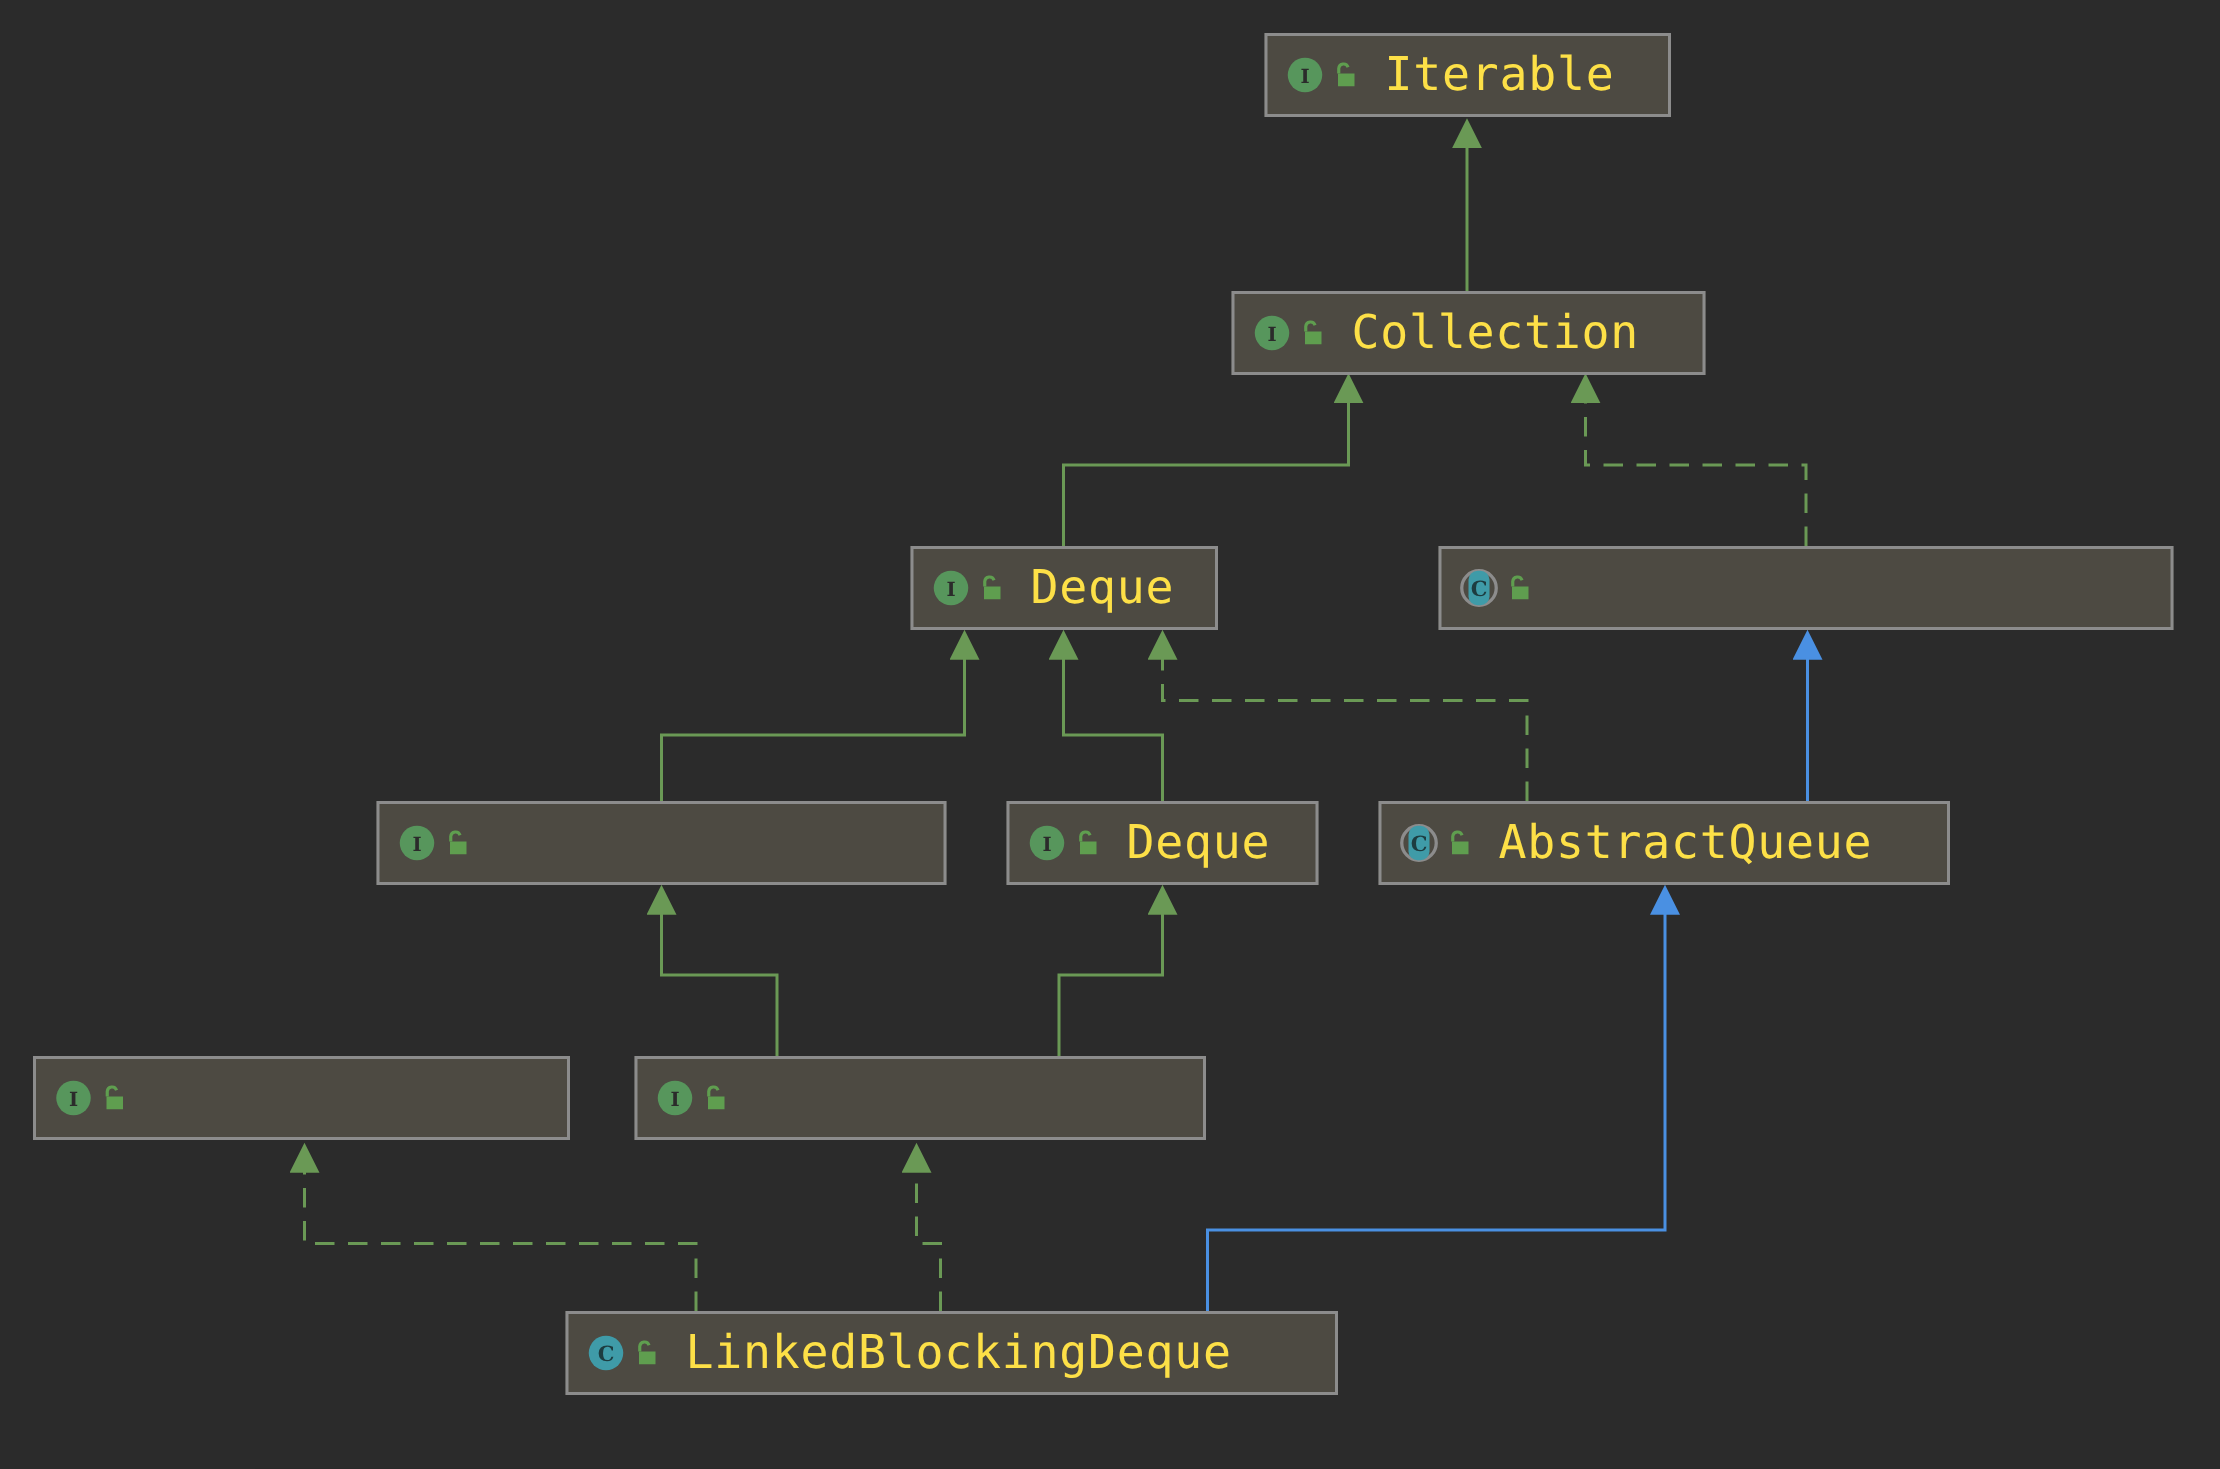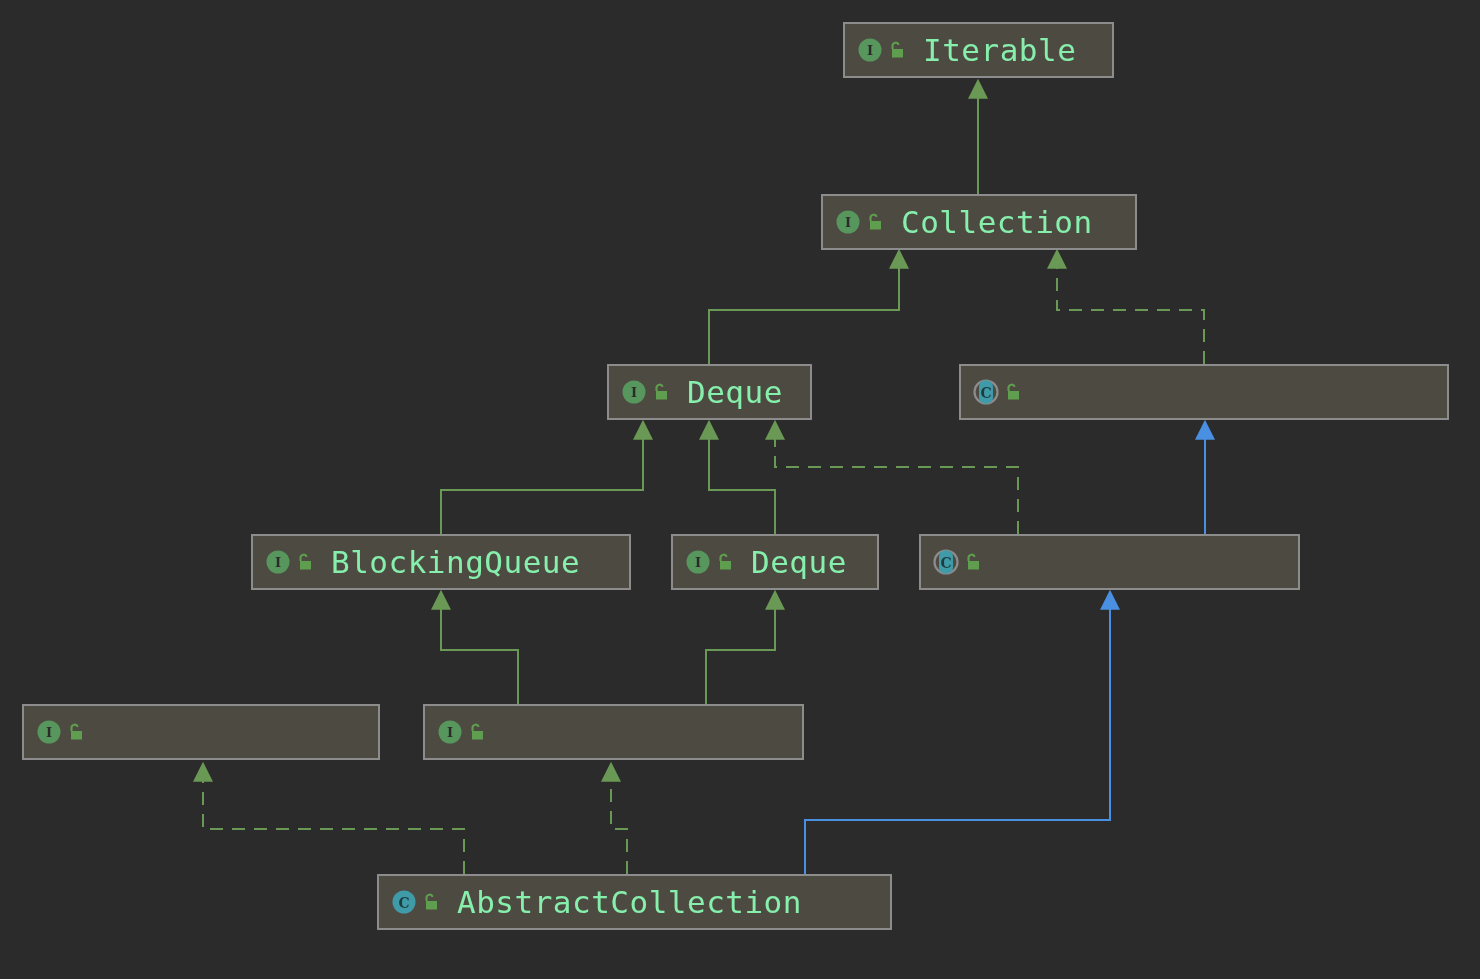--- a/index.html
+++ b/index.html
@@ -46,21 +46,21 @@
     display: block;
   }
   .node .lock-icon {
     width: 20px;
     height: 20px;
     flex: 0 0 auto;
     display: block;
     margin-left: 3px;
   }
   .node .node-label {
-    color: #86efac;
+    color: #fde047;
     font-size: 31px;
     letter-spacing: 0.5px;
     line-height: 1;
     white-space: nowrap;
     margin-left: 17px;
     font-family: "DejaVu Sans Mono", monospace;
   }
 </style>
 </head>
 <body>
@@ -169,21 +169,20 @@
               <text x="13" y="18" text-anchor="middle" font-family="DejaVu Serif, serif" font-size="13" font-weight="bold" fill="#2b2b2b">I</text>
             </svg>
           </span>
           <span style="display: flex;">
             <svg class="lock-icon" viewBox="0 0 20 20" xmlns="http://www.w3.org/2000/svg">
               <path d="M 6.5 9 L 6.5 5.6 a 3.2 3.2 0 0 1 6.2 -0.8" fill="none" stroke="#5f9e4f" stroke-width="2.1"></path>
               <rect x="6" y="9" width="11" height="8.5" fill="#5f9e4f"></rect>
             </svg>
           </span>
         </span>
-        <span class="node-label">BlockingQueue</span>
       </div>
       <div class="node" style="left: 671px; top: 534px; width: 208px;">
         <span class="icons">
           <span style="display: flex;">
             <svg class="stereo-icon" viewBox="0 0 26 26" xmlns="http://www.w3.org/2000/svg">
               <circle cx="13" cy="13" r="11.5" fill="#57965c"></circle>
               <text x="13" y="18" text-anchor="middle" font-family="DejaVu Serif, serif" font-size="13" font-weight="bold" fill="#2b2b2b">I</text>
             </svg>
           </span>
           <span style="display: flex;">
@@ -204,20 +203,21 @@
               <text x="13" y="18.5" text-anchor="middle" font-family="DejaVu Serif, serif" font-size="14" font-weight="bold" fill="#1d3c40">C</text>
             </svg>
           </span>
           <span style="display: flex;">
             <svg class="lock-icon" viewBox="0 0 20 20" xmlns="http://www.w3.org/2000/svg">
               <path d="M 6.5 9 L 6.5 5.6 a 3.2 3.2 0 0 1 6.2 -0.8" fill="none" stroke="#5f9e4f" stroke-width="2.1"></path>
               <rect x="6" y="9" width="11" height="8.5" fill="#5f9e4f"></rect>
             </svg>
           </span>
         </span>
+        <span class="node-label">AbstractQueue</span>
       </div>
       <div class="node" style="left: 22px; top: 704px; width: 358px;">
         <span class="icons">
           <span style="display: flex;">
             <svg class="stereo-icon" viewBox="0 0 26 26" xmlns="http://www.w3.org/2000/svg">
               <circle cx="13" cy="13" r="11.5" fill="#57965c"></circle>
               <text x="13" y="18" text-anchor="middle" font-family="DejaVu Serif, serif" font-size="13" font-weight="bold" fill="#2b2b2b">I</text>
             </svg>
           </span>
           <span style="display: flex;">
@@ -252,17 +252,17 @@
               <text x="13" y="18.5" text-anchor="middle" font-family="DejaVu Serif, serif" font-size="14" font-weight="bold" fill="#1d3c40">C</text>
             </svg>
           </span>
           <span style="display: flex;">
             <svg class="lock-icon" viewBox="0 0 20 20" xmlns="http://www.w3.org/2000/svg">
               <path d="M 6.5 9 L 6.5 5.6 a 3.2 3.2 0 0 1 6.2 -0.8" fill="none" stroke="#5f9e4f" stroke-width="2.1"></path>
               <rect x="6" y="9" width="11" height="8.5" fill="#5f9e4f"></rect>
             </svg>
           </span>
         </span>
-        <span class="node-label">AbstractCollection</span>
+        <span class="node-label">LinkedBlockingDeque</span>
       </div>
     </div>
 
 </div>
 
 </body></html>

